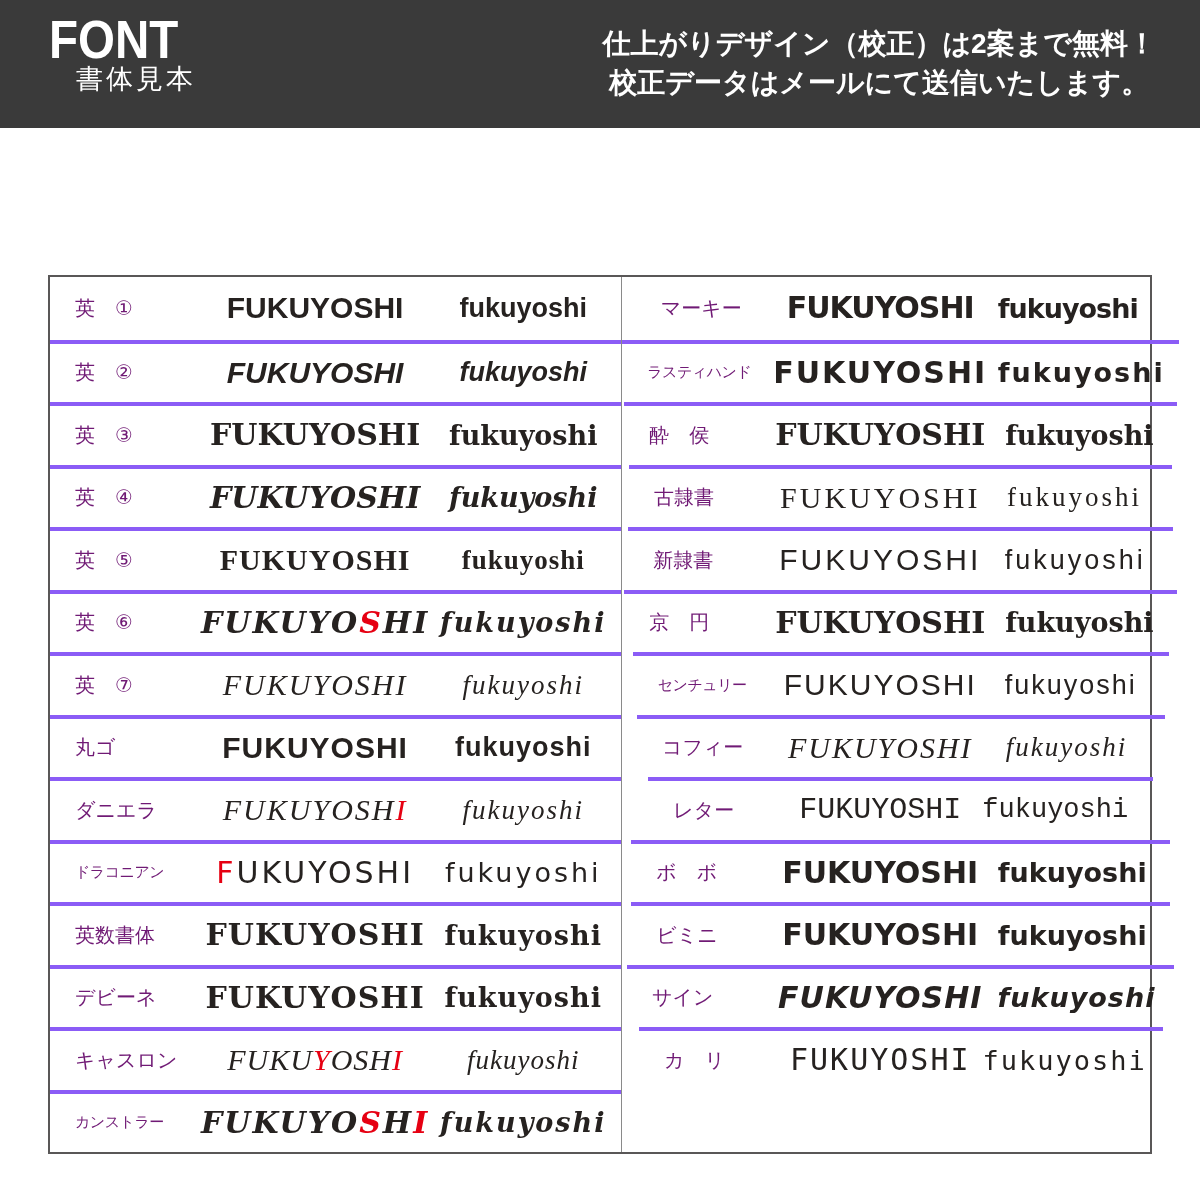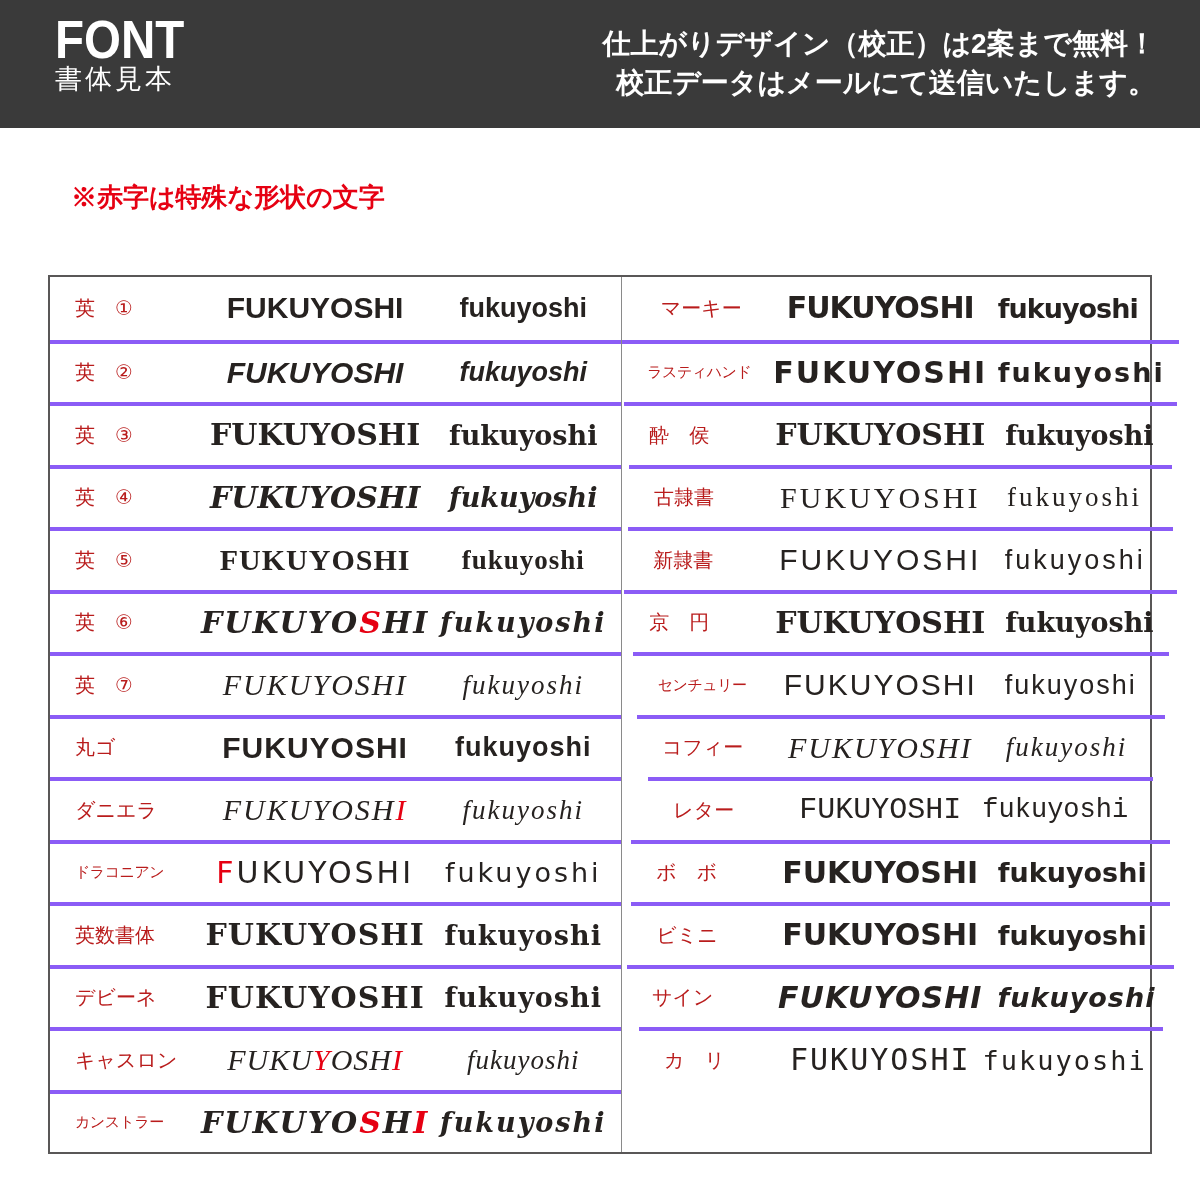--- a/index.html
+++ b/index.html
@@ -5,31 +5,31 @@
   html,body{margin:0;padding:0;}
   body{
     width:1200px;height:1200px;position:relative;background:#ffffff;
     font-family:"Liberation Sans",sans-serif;overflow:hidden;
   }
   
   .banner{
     position:absolute;top:0;left:0;width:1200px;height:128px;
     background:#3a3a3a;color:#ffffff;
   }
-  .brand{position:absolute;left:55px;top:12px;line-height:1;}
+  .brand{position:absolute;left:49px;top:12px;line-height:1;text-align:right;}
   .brand-title{
     font-size:54px;font-weight:bold;letter-spacing:0px;
     transform:scaleX(.88);transform-origin:left top;display:block;
   }
   .brand-sub{
     display:block;font-size:27px;font-weight:normal;letter-spacing:3px;
   }
   .notice{
     position:absolute;right:44px;top:50%;transform:translateY(-50%);
-    font-size:28px;font-weight:bold;line-height:1.38;text-align:right;white-space:nowrap;
+    font-size:28px;font-weight:bold;line-height:1.38;text-align:center;white-space:nowrap;
   }
   
   .section{
     position:absolute;left:55px;top:183px;display:flex;align-items:flex-end;
   }
   .section-title{
     font-size:45px;font-weight:bold;color:#242424;letter-spacing:1px;line-height:1;
     font-family:"DejaVu Sans","Liberation Sans",sans-serif;
   }
   .section-note{
@@ -43,21 +43,21 @@
   }
   .tcol{display:flex;flex-direction:column;}
   .tcol-right{border-left:1px solid #8a8a8a;align-items:center;}
   .trow{
     height:62.5px;box-sizing:border-box;display:flex;align-items:center;
     border-top:4px solid #8b5cf6;
   }
   .trow:first-child{border-top:none;}
   .cell-label{
     width:126px;flex-shrink:0;padding-left:25px;
-    font-size:20px;color:#b91c1c;
+    font-size:20px;color:#701a75;
     font-family:"DejaVu Sans","Liberation Sans",sans-serif;
     white-space:nowrap;
   }
   .cell-label.small{font-size:15px;letter-spacing:-.5px;}
   .cell-upper{
     flex:1;text-align:center;font-size:30px;color:#262220;white-space:nowrap;line-height:1;
   }
   .cell-lower{
     width:188px;flex-shrink:0;text-align:center;font-size:27px;color:#262220;
     white-space:nowrap;line-height:1;padding-right:4px;
@@ -95,21 +95,20 @@
     <span class="brand-title">FONT</span>
     <span class="brand-sub">書体見本</span>
   </div>
   <div class="notice">
     <div>仕上がりデザイン（校正）は2案まで無料！</div>
     <div>校正データはメールにて送信いたします。</div>
   </div>
 </div>
 
 <div class="section">
-  <span class="section-note note-red">※赤字は特殊な形状の文字</span>
 </div>
 
 <div class="font-table">
   <div class="tcol tcol-left" id="col-left">
       <div class="trow">
         <div class="cell-label">英　①</div>
         <div class="cell-upper st-gothic"><span>FUKUYOSHI</span></div>
         <div class="cell-lower st-gothic">fukuyoshi</div>
       </div>
       <div class="trow">

